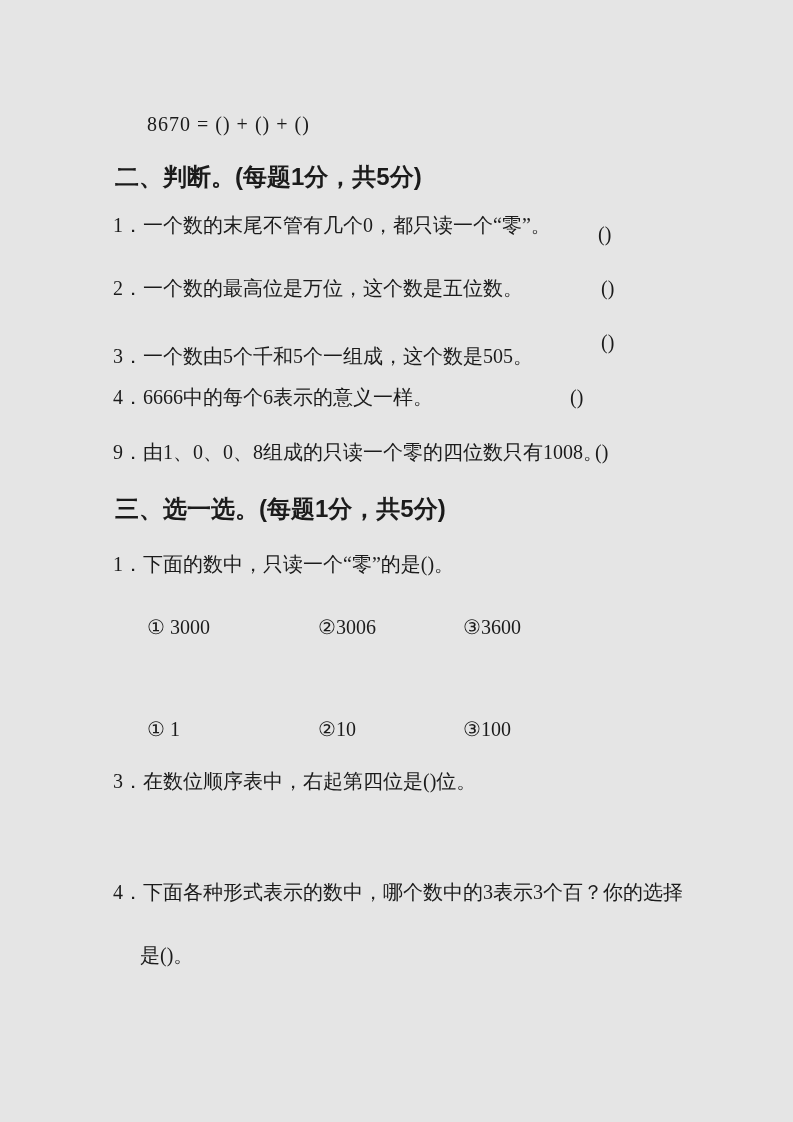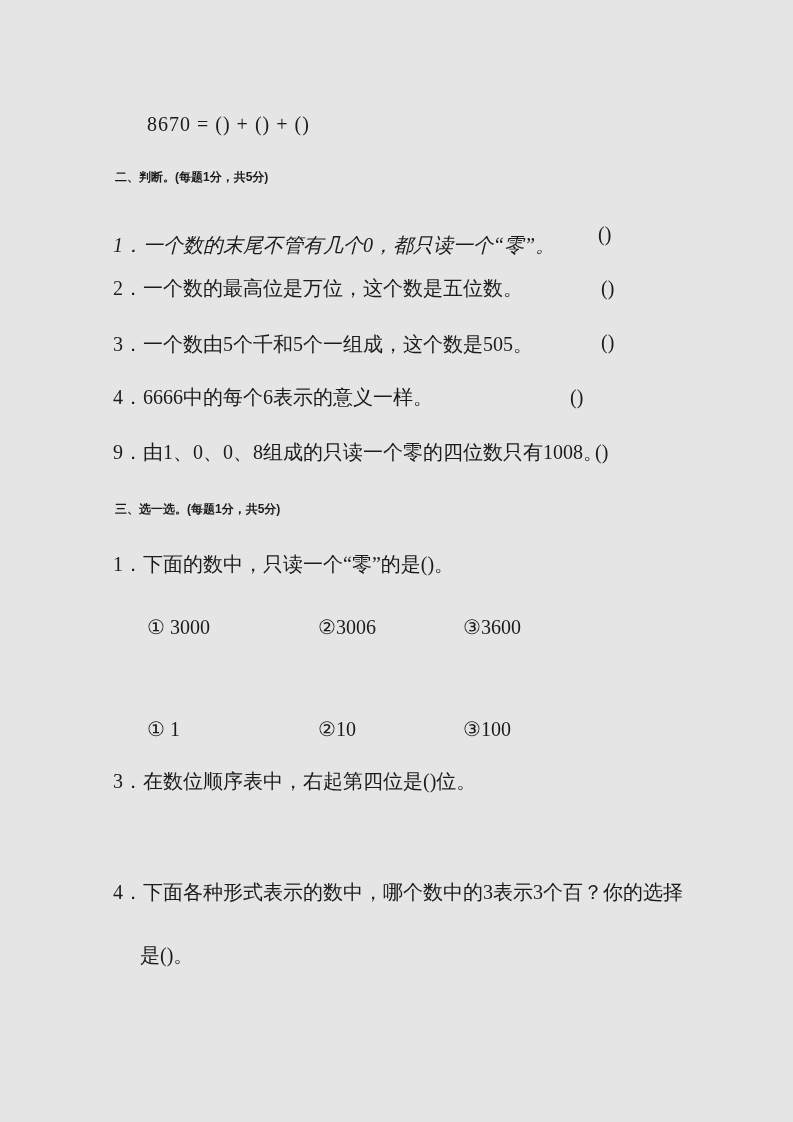--- a/index.html
+++ b/index.html
@@ -25,28 +25,28 @@
   .expr {
     left: 147px;
     top: 111px;
     font-size: 20px;
     letter-spacing: 1px;
   }
   .heading {
     left: 115px;
     font-family: "Liberation Sans", "DejaVu Sans", sans-serif;
     font-weight: bold;
-    font-size: 12px;
+    font-size: 24px;
   }
   .h2 { top: 164px; }
   .h3 { top: 496px; }
   .stmt { left: 113px; }
-  .j1 { top: 232px; font-style: italic; }
+  .j1 { top: 212px; }
   .j2 { top: 275px; }
-  .j3 { top: 331px; }
+  .j3 { top: 343px; }
   .j4 { top: 384px; }
   .j5 { top: 439px; }
   .c1 { top: 551px; }
   .c2 { top: 658px; }
   .c3 { top: 768px; }
   .c4a { top: 879px; }
   .c4b { top: 942px; left: 140px; }
   .blank {
     position: absolute;
     font-family: "Liberation Serif", "DejaVu Serif", serif;

